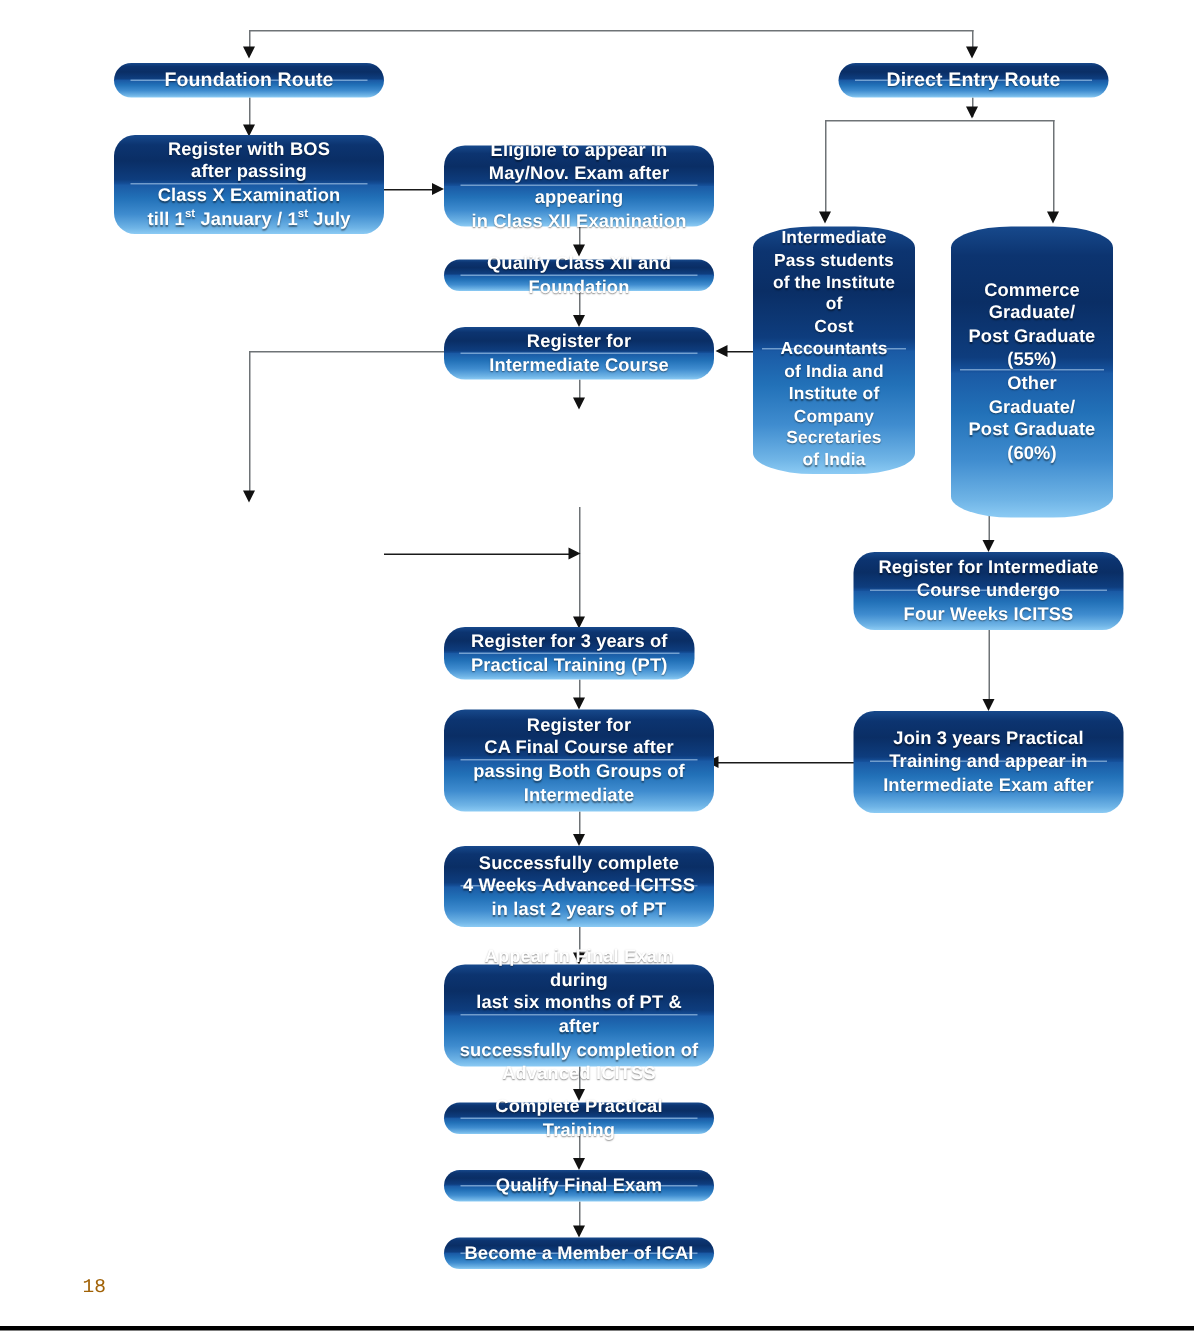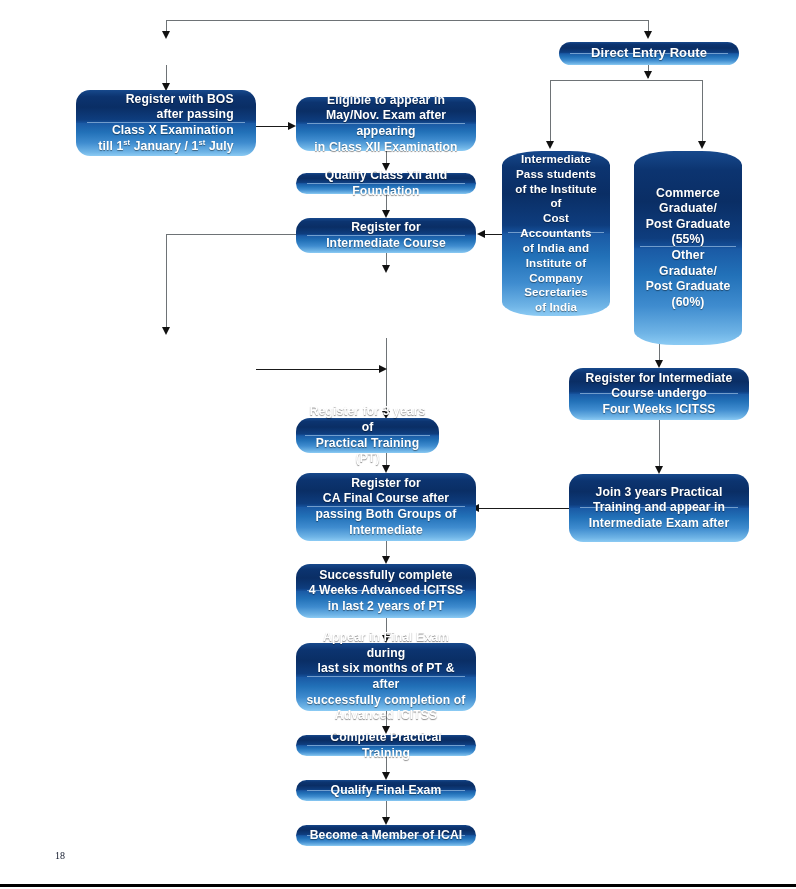--- a/index.html
+++ b/index.html
@@ -122,23 +122,23 @@
     border-top: 4.5px solid transparent;
     border-bottom: 4.5px solid transparent;
     border-right: 8px solid #111111;
   }
 
   
   #page-number {
     position: absolute;
     left: 55px;
     top: 850px;
-    font-size: 10px;
-    color: #0f172a;
-    font-family: Liberation Serif, serif;
+    font-size: 13px;
+    color: #a16207;
+    font-family: Liberation Mono, monospace;
   }
   #footer-rule {
     position: absolute;
     left: 0;
     top: 884px;
     width: 796px;
     height: 3px;
     background: #000000;
   }
 </style>
@@ -146,25 +146,28 @@
 <body>
 
 <div id="page">
 
   <div class="ln h" style="left:166px; top:20px; width:483px;"></div>
   <div class="ln v" style="left:166px; top:20px; height:12px;"></div>
   <div class="arw down" style="left:162px; top:31px;"></div>
   <div class="ln v" style="left:648px; top:20px; height:12px;"></div>
   <div class="arw down" style="left:644px; top:31px;"></div>
 
+  <div class="node pill fs13" style="left:76px; top:42px; width:180px; height:23px;">
+    <span class="txt">Foundation Route</span>
+  </div>
 
   <div class="ln v" style="left:166px; top:65px; height:20px;"></div>
   <div class="arw down" style="left:162px; top:83px;"></div>
 
-  <div class="node rounded fs12" style="left:76px; top:90px; width:180px; height:66px;text-align:right;">
+  <div class="node rounded fs12" style="left:76px; top:90px; width:180px; height:66px;">
     <span class="txt">
       <span>Register with BOS</span><br>
       <span>after passing</span><br>
       <span>Class X Examination</span><br>
       <span><span>till 1</span><sup>st</sup><span> January / 1</span><sup>st</sup><span> July</span></span>
     </span>
   </div>
 
   <div class="ln h dark" style="left:256px; top:126px; width:33px;"></div>
   <div class="arw right" style="left:288px; top:122px;"></div>
@@ -202,21 +205,21 @@
   <div class="arw down" style="left:382px; top:265px;"></div>
 
 
   <div class="ln v" style="left:386px; top:338px; height:75px;"></div>
   <div class="arw down" style="left:382px; top:411px;"></div>
 
 
   <div class="ln h dark" style="left:256px; top:369px; width:124px;"></div>
   <div class="arw right" style="left:379px; top:365px;"></div>
 
-  <div class="node rounded fs12" style="left:296px; top:418px; width:143px; height:35px;">
+  <div class="node rounded fs12" style="left:296px; top:418px; width:167px; height:35px;">
     <span class="txt">
       <span>Register for 3 years of</span><br>
       <span>Practical Training (PT)</span>
     </span>
   </div>
 
   <div class="ln v" style="left:386px; top:453px; height:14px;"></div>
   <div class="arw down" style="left:382px; top:465px;"></div>
 
   <div class="node rounded fs12" style="left:296px; top:473px; width:180px; height:68px;">

